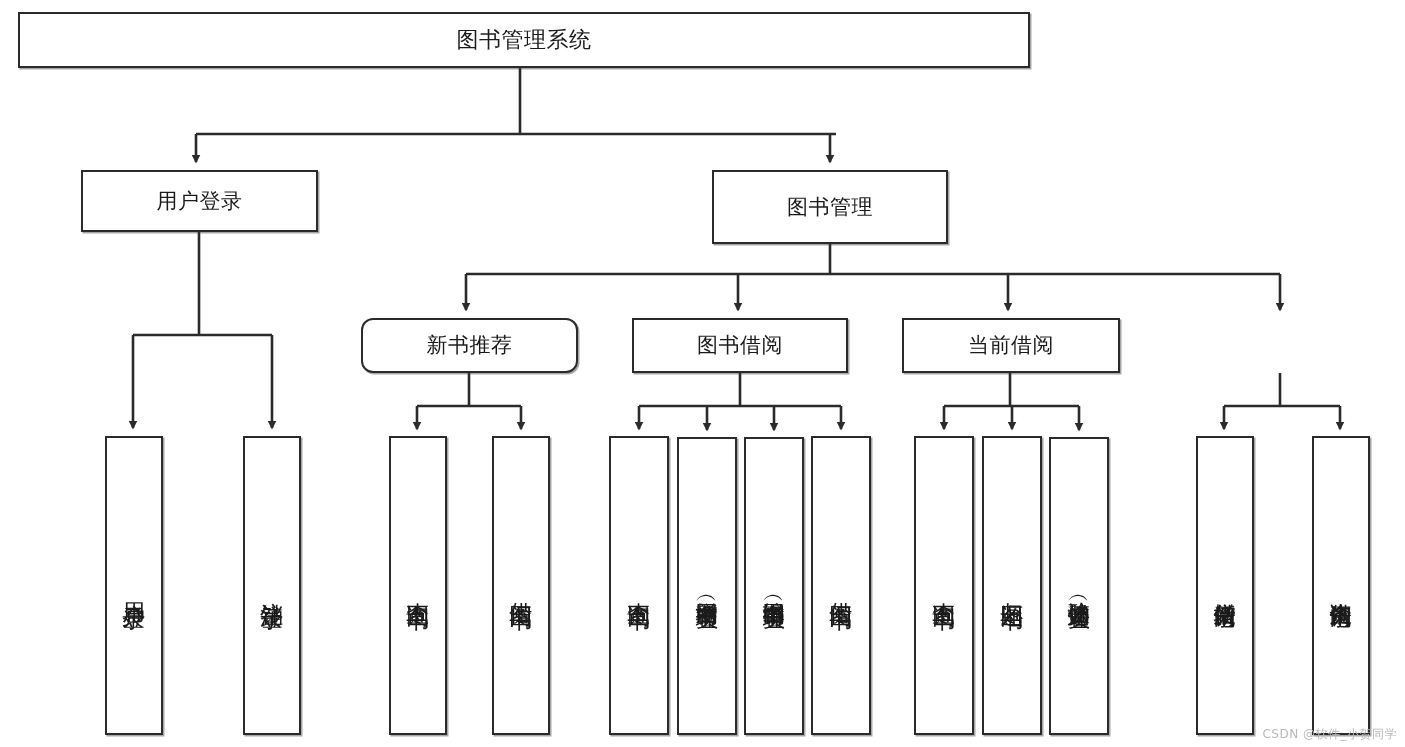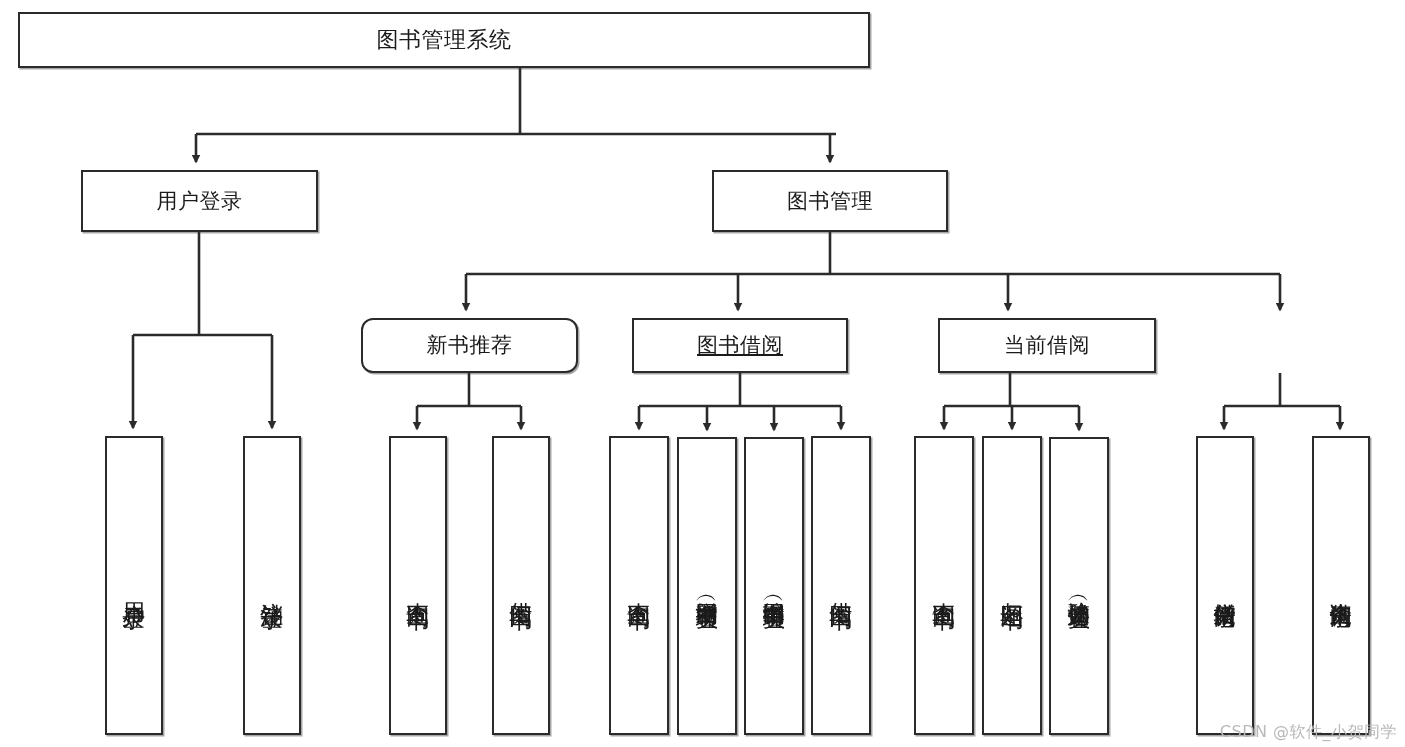--- a/index.html
+++ b/index.html
@@ -66,21 +66,21 @@
     white-space: nowrap;
   }
   .node.vertical.tall-text .label {
     font-size: 22px;
     letter-spacing: 1px;
   }
   .watermark {
     position: absolute;
     right: 8px;
     bottom: 4px;
-    font-size: 16px;
+    font-size: 12px;
     color: #b9b9b9;
     letter-spacing: 0.5px;
     white-space: nowrap;
     user-select: none;
   }
 </style>
 </head>
 <body>
 
 <div id="diagram-root">
@@ -128,38 +128,38 @@
       <path d="M1012,406 L1012,429" marker-end="url(#arrowhead)"></path>
       <path d="M1079,406 L1079,430" marker-end="url(#arrowhead)"></path>
 
       <path d="M1280,373 L1280,406"></path>
       <path d="M1224,406 L1340,406"></path>
       <path d="M1224,406 L1224,429" marker-end="url(#arrowhead)"></path>
       <path d="M1340,406 L1340,429" marker-end="url(#arrowhead)"></path>
     </g>
   </svg>
 
-  <div class="node horizontal root" style="left:18px; top:12px; width:852px; height:56px;align-items:center;">
+  <div class="node horizontal root" style="left:18px; top:12px; width:1012px; height:56px;align-items:center;">
     <span class="label">图书管理系统</span>
   </div>
 
   <div class="node horizontal" style="left:81px; top:170px; width:237px; height:62px;">
     <span class="label">用户登录</span>
   </div>
-  <div class="node horizontal" style="left:712px; top:170px; width:236px; height:62px;">
+  <div class="node horizontal" style="left:712px; top:170px; width:236px; height:74px;">
     <span class="label">图书管理</span>
   </div>
 
   <div class="node horizontal" style="left:361px; top:318px; width:217px; height:55px;border-radius:12px;">
     <span class="label">新书推荐</span>
   </div>
-  <div class="node horizontal" style="left:632px; top:318px; width:216px; height:55px;text-decoration:underline;">
+  <div class="node horizontal" style="left:632px; top:318px; width:216px; height:55px;">
     <span class="label">图书借阅</span>
   </div>
-  <div class="node horizontal" style="left:902px; top:318px; width:218px; height:55px;margin-left:36px;">
+  <div class="node horizontal" style="left:902px; top:318px; width:218px; height:55px;">
     <span class="label">当前借阅</span>
   </div>
 
   <div class="node vertical" style="left:105px; top:436px; width:58px; height:299px;">
     <span class="label">用户登录</span>
   </div>
   <div class="node vertical" style="left:243px; top:436px; width:58px; height:299px;">
     <span class="label">注销登录</span>
   </div>
 

